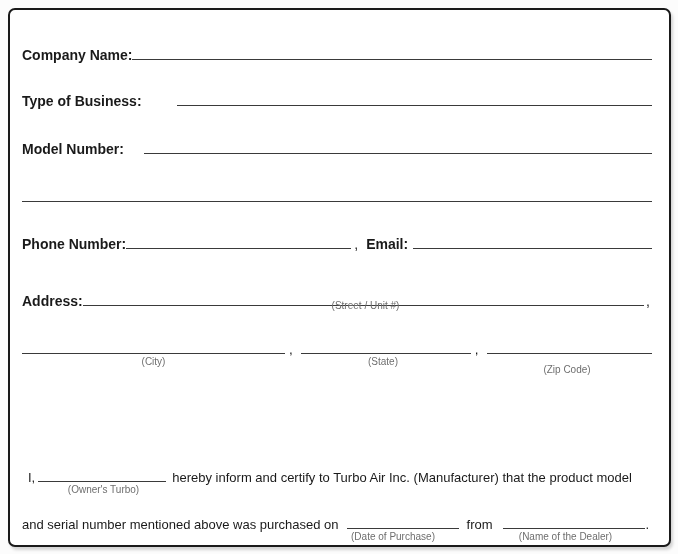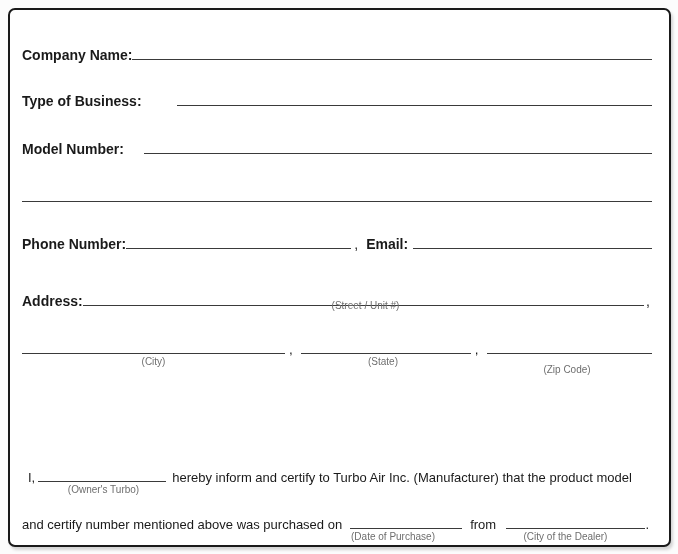--- a/index.html
+++ b/index.html
@@ -106,23 +106,23 @@
     <div class="cap" style="left:473px;width:168px;top:346px;margin-top:8px;">(Zip Code)</div>
 
     <div class="row r-cert1 cert">
       <span class="txt">I,</span>
       <span class="blank" style="width:128px;margin:0 6px 0 3px;"></span>
       <span class="txt">hereby inform and certify to Turbo Air Inc. (Manufacturer) that the product model</span>
     </div>
     <div class="cap" style="left:28px;width:131px;top:474px;">(Owner's Turbo)</div>
 
     <div class="row r-cert2 cert">
-      <span class="txt">and certify number mentioned above was purchased on</span>
+      <span class="txt">and serial number mentioned above was purchased on</span>
       <span class="blank" style="width:112px;margin:0 8px;"></span>
       <span class="txt">from</span>
       <span class="blank fill" style="margin-left:10px;"></span>
       <span class="txt">.</span>
     </div>
     <div class="cap" style="left:325px;width:116px;top:521px;">(Date of Purchase)</div>
-    <div class="cap" style="left:478px;width:155px;top:521px;">(City of the Dealer)</div>
+    <div class="cap" style="left:478px;width:155px;top:521px;">(Name of the Dealer)</div>
 
   </div>
 </div>
 
 </body></html>

